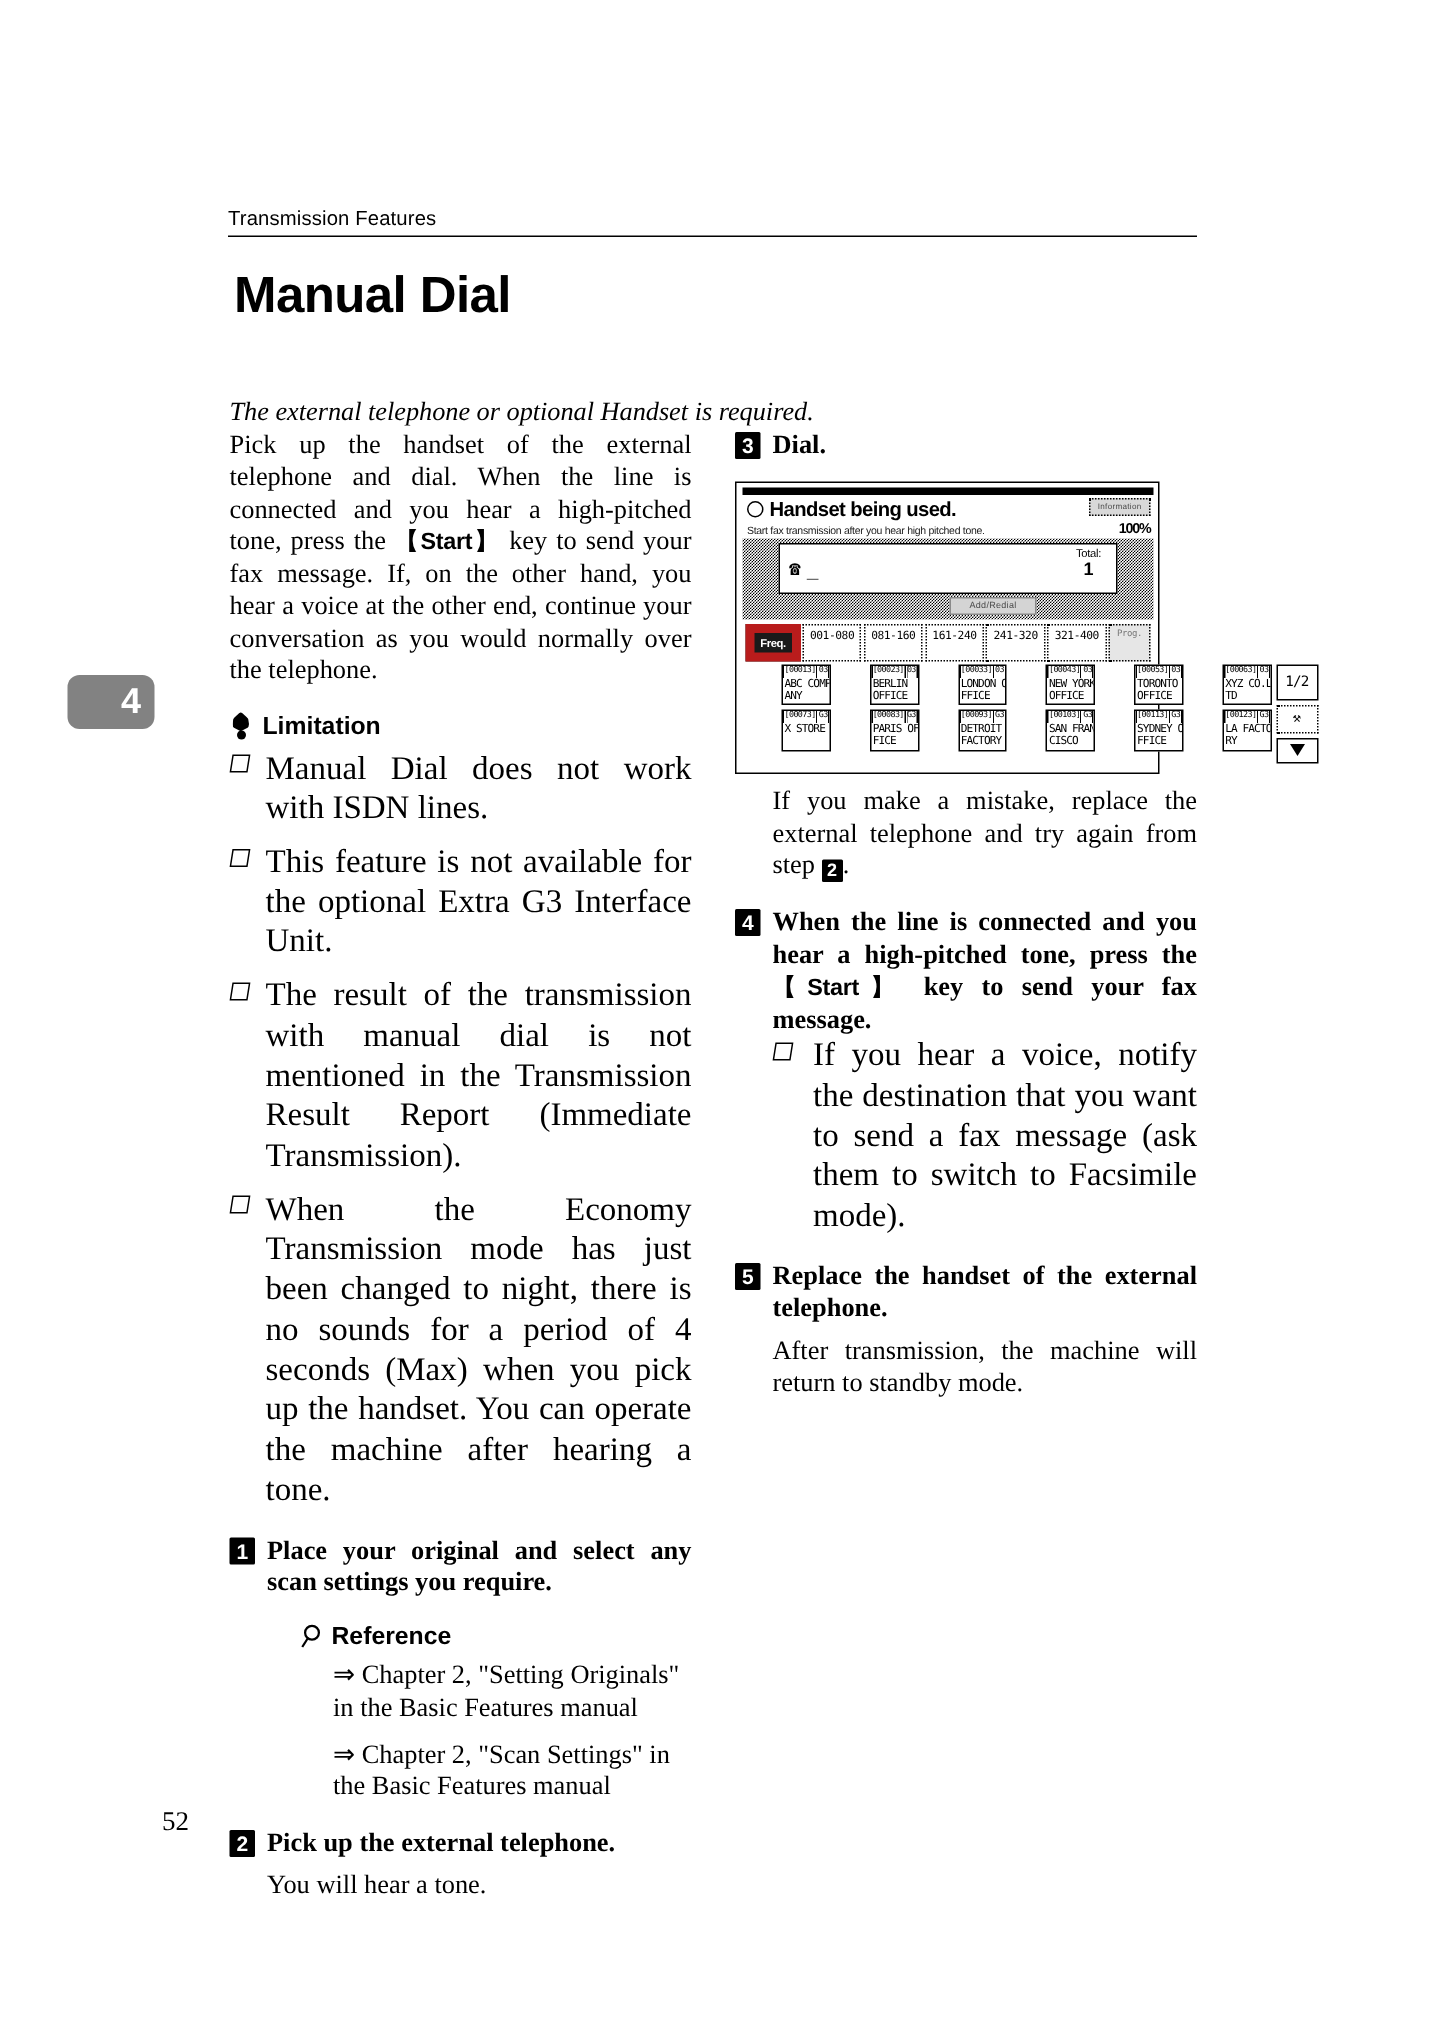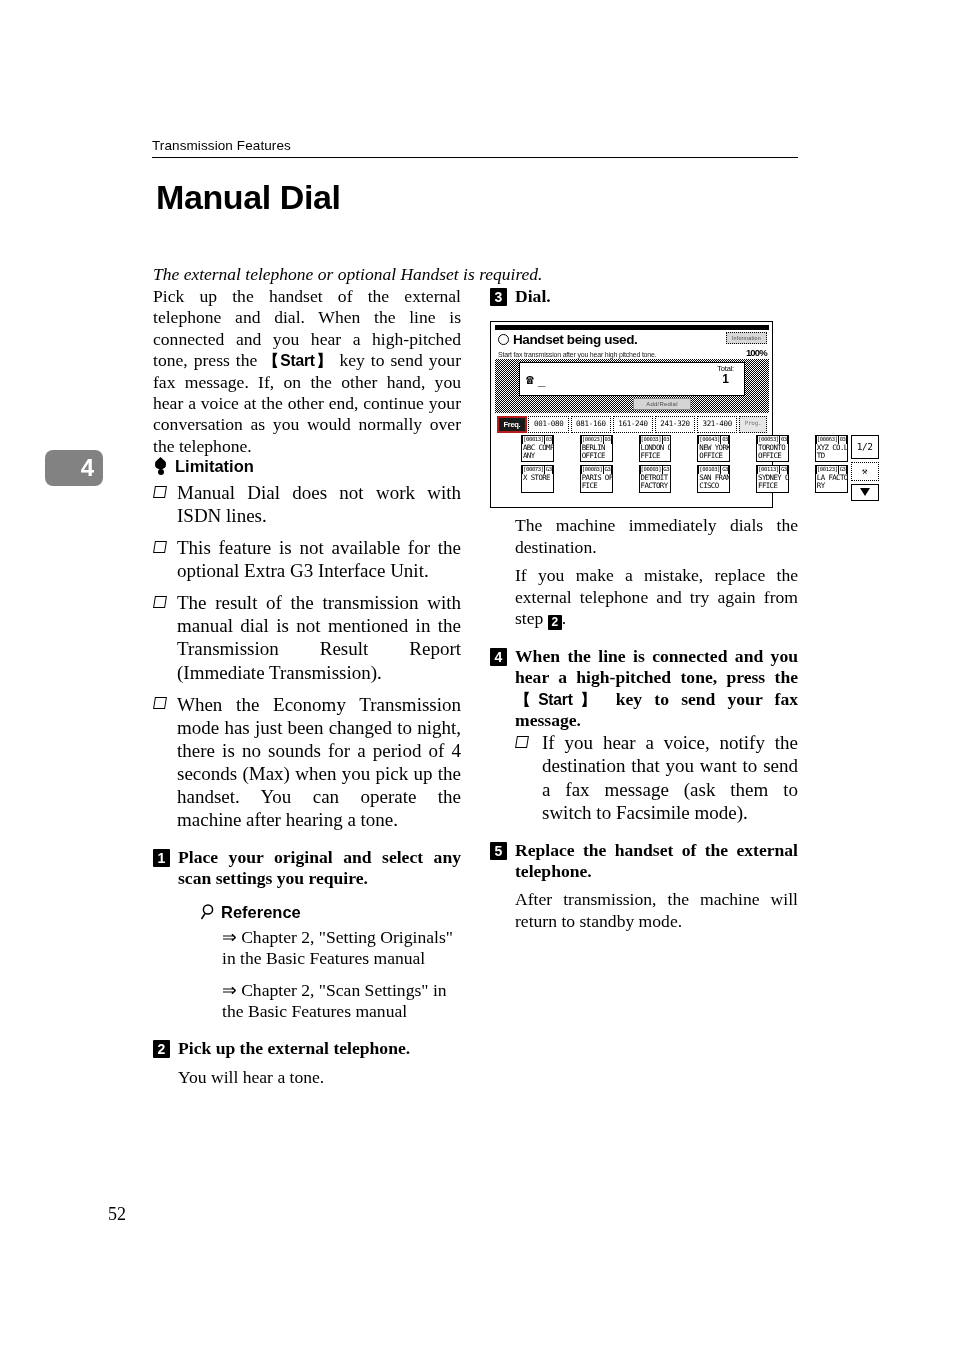--- a/index.html
+++ b/index.html
@@ -99,20 +99,21 @@
   }
 
   
   .ico-head {
     display: flex;
     align-items: flex-end;
     gap: 7px;
     font-family: "Liberation Sans", sans-serif;
     font-weight: bold;
     font-size: 16.5px;
+    margin-top: 17px;
     margin-bottom: 5px;
   }
   .ico-head.tight { gap: 2px; }
 
   .icon-limitation {
     width: 15px; height: 19px;
     position: relative;
     flex: 0 0 auto;
   }
   .icon-limitation::before {
@@ -144,21 +145,21 @@
     width: 19px; height: 18px;
     flex: 0 0 auto;
   }
   .icon-note svg { display:block; }
 
   
   .blist { margin: 0; padding: 0; list-style: none; }
   .blist li {
     position: relative;
     padding-left: 24px;
-    font-size: 19px;
+    font-size: 22px;
     line-height: 1.215;
     text-align: justify;
     margin-bottom: 9px;
   }
   .blist li::before {
     content: "";
     position: absolute;
     left: 1px; top: 4.5px;
     width: 10px; height: 10px;
     border: 1.7px solid #000;
@@ -360,21 +361,21 @@
     letter-spacing: -0.3px;
     background: #fff;
     white-space: nowrap;
   }
   .lcd-tab.sel {
     background: #1a1a1a;
     color: #fff;
     font-family: "Liberation Sans", sans-serif;
     font-weight: bold;
     font-size: 7.5px;
-    border: 2px solid #b91c1c;
+    border: 6px solid #b91c1c;
   }
   .lcd-tab.last {
     flex: 0 0 26px;
     color: #777;
     font-size: 6px;
     background: #e6e6e6;
   }
 
   .lcd-grid-area {
     display: flex;
@@ -677,21 +678,20 @@
           <div class="side-btn dotted">⚒</div>
           <div class="side-btn">
             <span class="tri-down"></span>
           </div>
         </div>
       </div>
 
     </div>
   </div>
 
-  <div class="step-body" style="padding-left:25px">The machine immediately dials the destination.</div>
   <div class="step-body" style="padding-left:25px"><span>If you make a mistake, replace the external telephone and try again from step </span><span class="inline-num">2</span><span>.</span></div>
 
   <div class="step">
     <span class="step-num">4</span>
     <div class="step-title"><span>When the line is connected and you hear a high-pitched tone, press the </span><span class="kbd">【Start】</span><span> key to send your fax message.</span></div>
 
 
     <ul class="blist indent">
       <li>If you hear a voice, notify the destination that you want to send a fax message (ask them to switch to Facsimile mode).</li>
     </ul>

